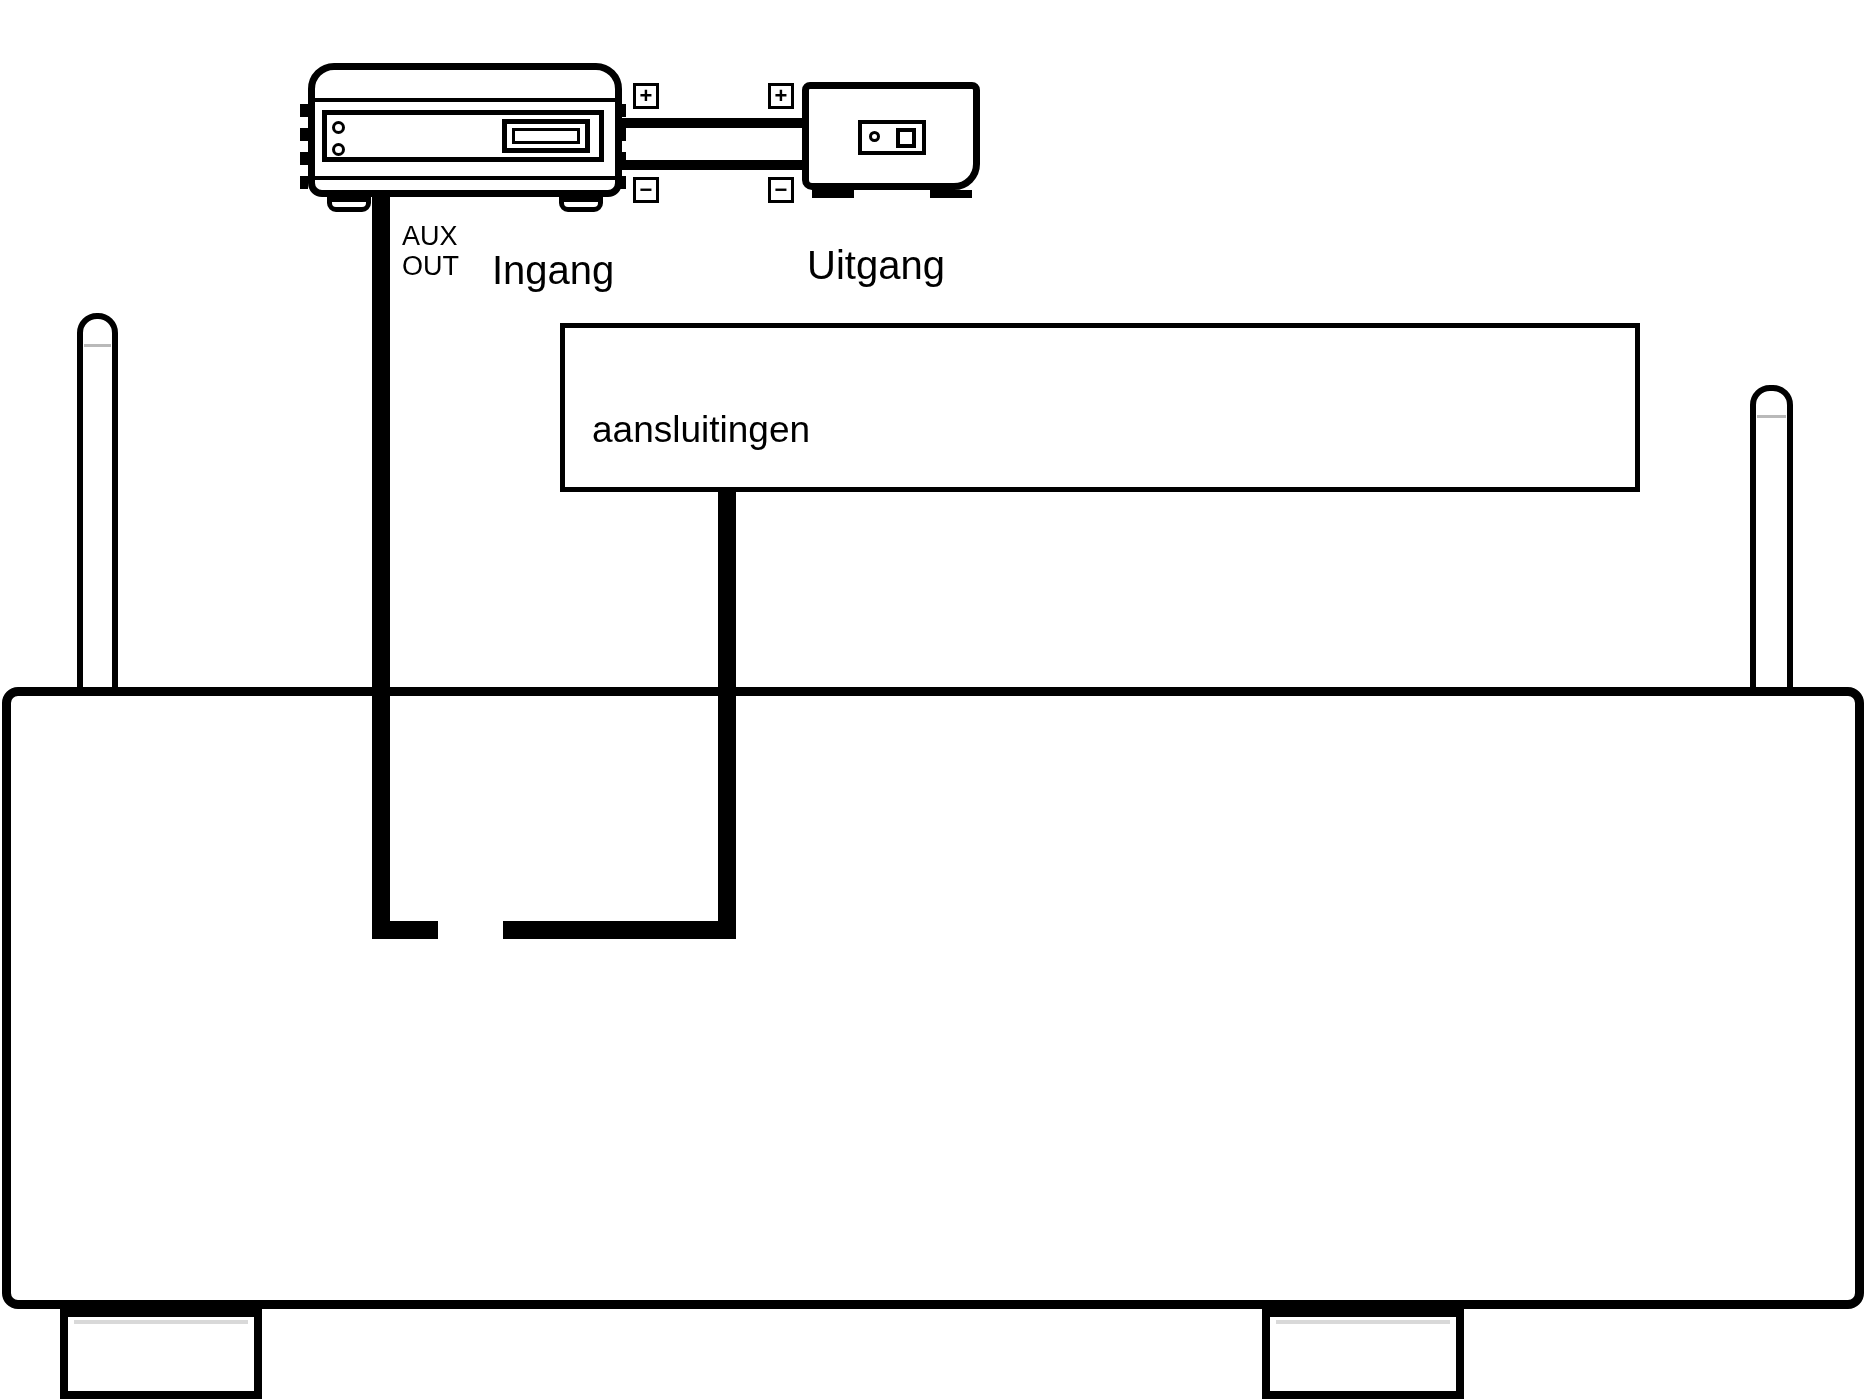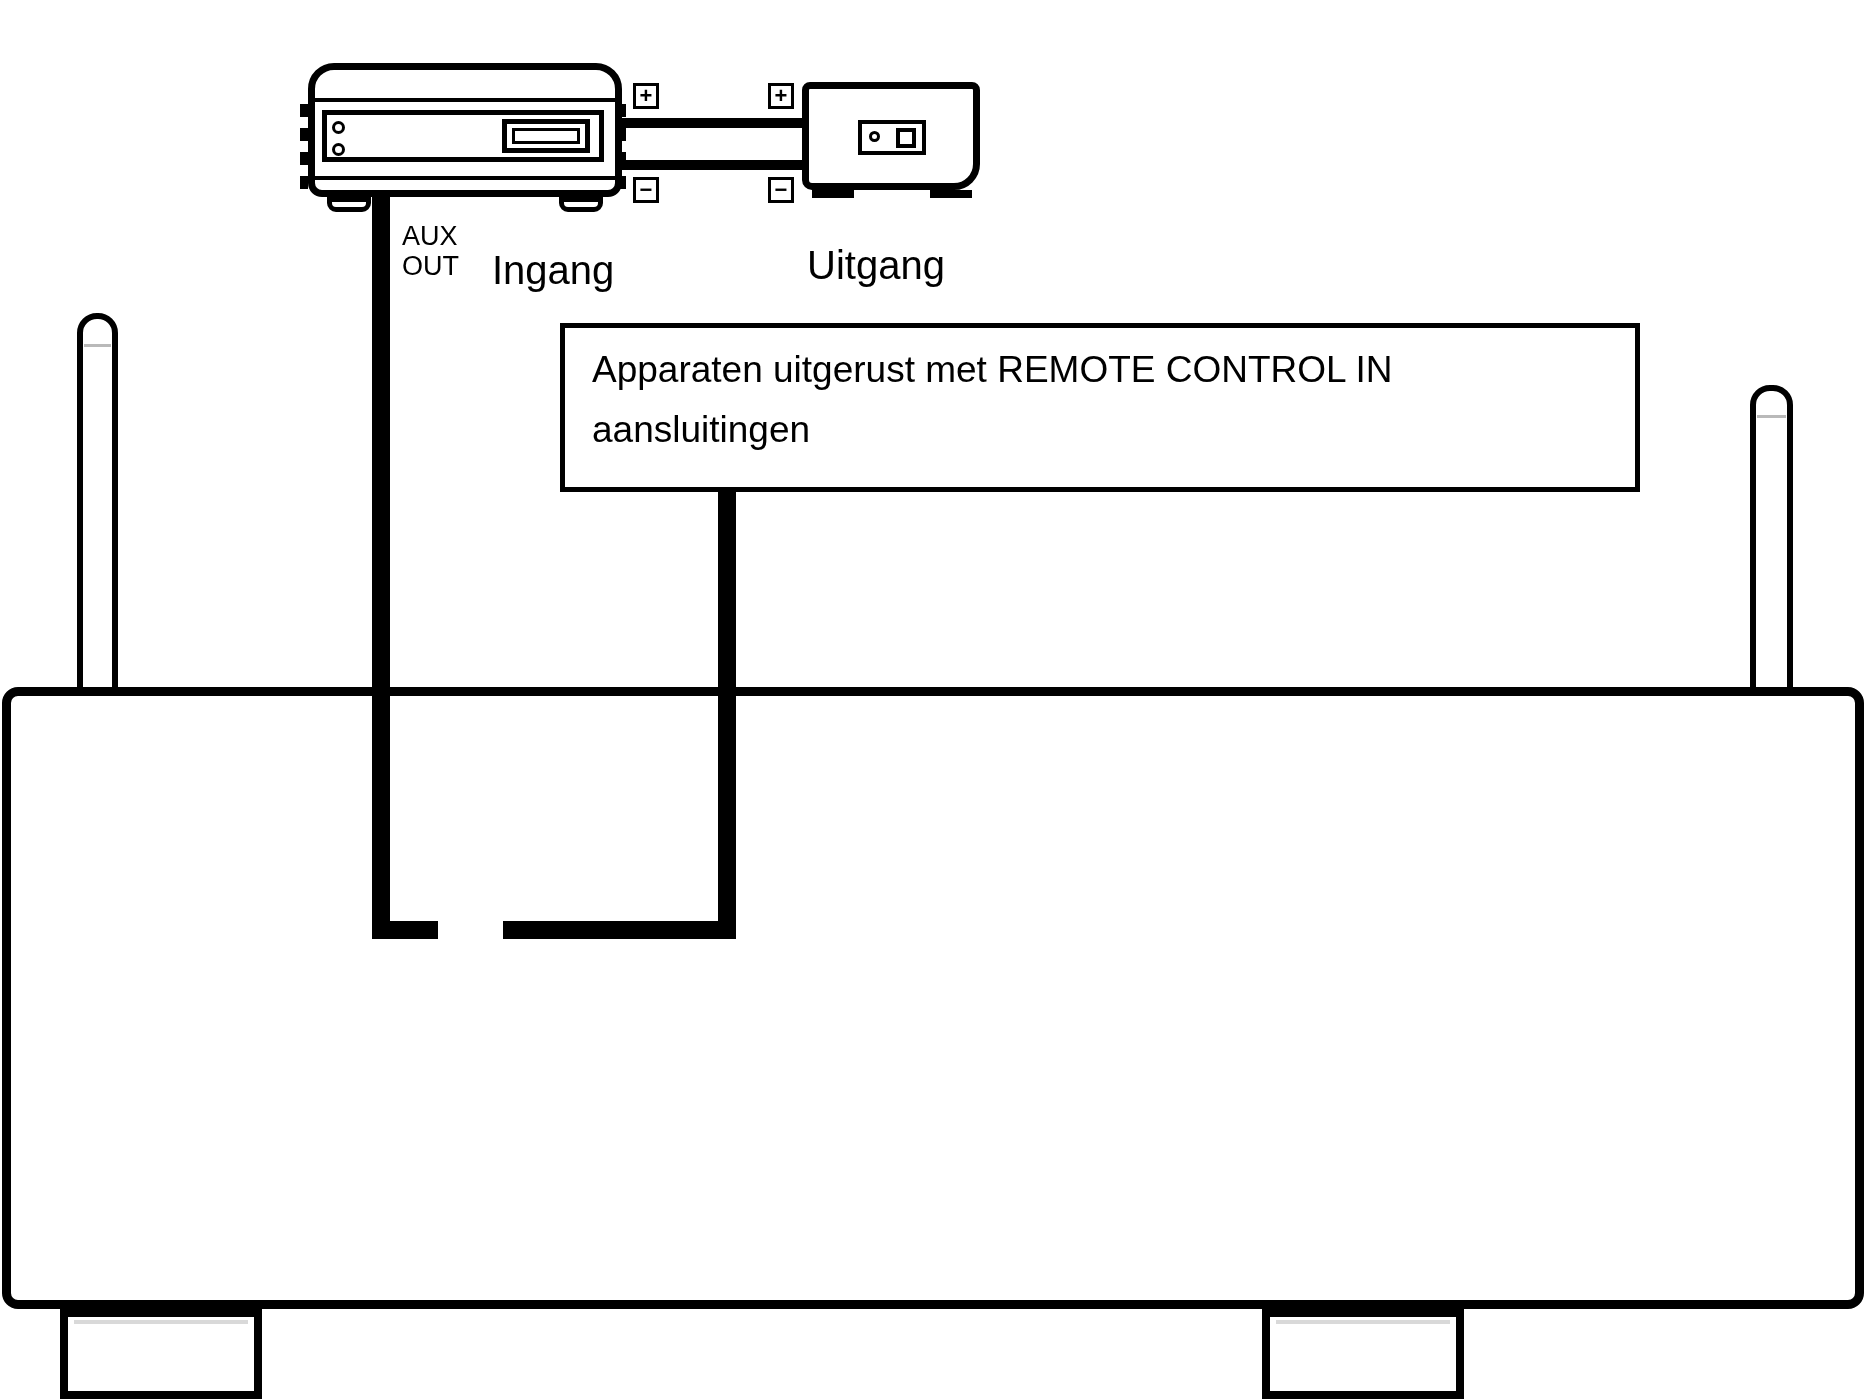--- a/index.html
+++ b/index.html
@@ -65,21 +65,20 @@
   <div class="abs" style="left:896px;top:128px;width:20px;height:20px;border:4px solid #000;z-index:22"></div>
   <div class="abs cable" style="left:812px;top:190px;width:42px;height:8px"></div>
   <div class="abs cable" style="left:930px;top:190px;width:42px;height:8px"></div>
 
   <div class="abs dtxt" style="left:402px;top:222px;font-size:27px">AUX</div>
   <div class="abs dtxt" style="left:402px;top:252px;font-size:27px">OUT</div>
   <div class="abs dtxt" style="left:492px;top:248px">Ingang</div>
   <div class="abs dtxt" style="left:807px;top:243px">Uitgang</div>
 
   <div class="abs" style="left:560px;top:323px;width:1080px;height:169px;border:5px solid #000;background:#fff;z-index:10"></div>
-  <div class="abs dtxt" style="left:592px;top:350px;font-size:37px;z-index:11">Apparaten uitgerust met REMOTE CONTROL IN</div>
   <div class="abs dtxt" style="left:592px;top:410px;font-size:37px;z-index:11">aansluitingen</div>
 
   <div class="abs cable" style="left:372px;top:190px;width:18px;height:749px;z-index:32"></div>
   <div class="abs cable" style="left:372px;top:921px;width:66px;height:18px;z-index:32"></div>
   <div class="abs cable" style="left:718px;top:490px;width:18px;height:449px;z-index:32"></div>
   <div class="abs cable" style="left:503px;top:921px;width:233px;height:18px;z-index:32"></div>
 
   <div class="abs" style="left:2px;top:687px;width:1862px;height:622px;border:9px solid #000;border-radius:16px;background:#fff;z-index:1"></div>
   <div class="abs blk" style="left:60px;top:1309px;width:202px;height:90px;border-width:8px;z-index:2"></div>
   <div class="abs" style="left:74px;top:1320px;width:174px;height:4px;background:#d9d9d9;z-index:3"></div>

